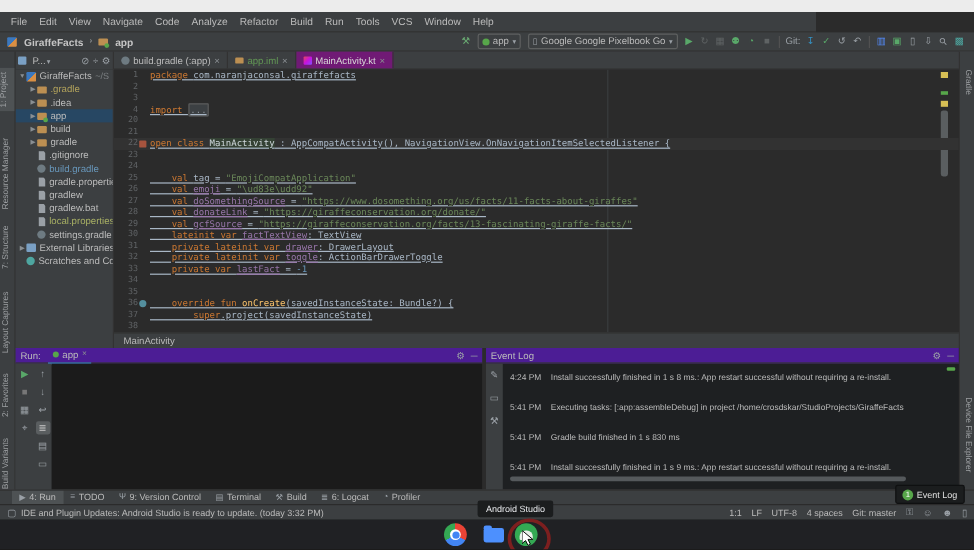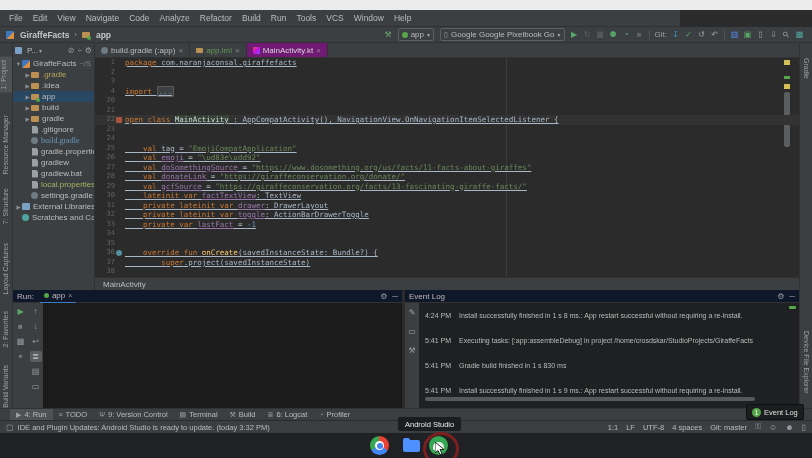--- a/index.html
+++ b/index.html
@@ -78,21 +78,21 @@
   .tk-f{color:#ffc66d;}
   .tk-num{color:#6897bb;}
   .tk-hl{background:#344134;color:#cfd8dc;}
   .tk-fold{background:#3c4043;border:1px solid #5a5a5a;color:#8a9199;border-radius:1px;padding:0 1px;line-height:7px;}
   #margin-guide{position:absolute;left:411px;top:0;width:1px;height:219px;background:#3a3d3f;}
   #editor-stripe{position:absolute;left:688px;top:0;width:9px;height:219px;}
   .stripe-mark{position:absolute;left:1px;width:6px;}
   #editor-breadcrumb{left:95px;top:277px;width:704px;height:13px;background:#3c3f41;border-top:1px solid #323232;
                      font-size:8px;display:flex;align-items:center;padding-left:8px;box-sizing:border-box;color:#bbbbbb;}
   
-  .panel-header{height:13px;background:#0f172a;display:flex;align-items:center;font-size:8px;
+  .panel-header{height:13px;background:#4c1d95;display:flex;align-items:center;font-size:8px;
                 box-sizing:border-box;border-bottom:1px solid #323232;padding:0 4px;}
   .ph-title{color:#bbbbbb;margin-right:6px;}
   .ph-gear{margin-left:auto;color:#9aa0a6;font-size:8px;}
   .ph-min{color:#9aa0a6;margin-left:5px;font-size:8px;}
   #run-panel{left:13px;top:290px;width:389px;height:118px;background:#3c3f41;box-sizing:border-box;}
   .rp-tab{display:flex;align-items:center;gap:3px;height:13px;padding:0 4px;border-bottom:2px solid #3d7dbf;color:#bbbbbb;}
   .rp-tab .close{color:#8a8f93;font-size:7px;}
   #run-tools{position:absolute;left:0;top:13px;width:30px;height:105px;background:#3c3f41;display:flex;}
   .rt-col{width:15px;display:flex;flex-direction:column;align-items:center;padding-top:3px;gap:4px;}
   .rt-ic{width:12px;height:11px;font-size:8px;line-height:11px;text-align:center;color:#9aa0a6;}
@@ -282,21 +282,21 @@
         <span>gradle</span>
       </div>
       <div class="tree-row" style="padding-left: 11px;">
         <span class="tree-arrow"></span>
         <span class="ti ti-file"></span>
         <span>.gitignore</span>
       </div>
       <div class="tree-row" style="padding-left: 11px;">
         <span class="tree-arrow"></span>
         <span class="ti ti-gradle"></span>
-        <span style="color: rgb(104, 151, 187); font-family: Liberation Serif, serif;">build.gradle</span>
+        <span style="color: rgb(104, 151, 187);">build.gradle</span>
       </div>
       <div class="tree-row" style="padding-left: 11px;">
         <span class="tree-arrow"></span>
         <span class="ti ti-file"></span>
         <span>gradle.properties</span>
       </div>
       <div class="tree-row" style="padding-left: 11px;">
         <span class="tree-arrow"></span>
         <span class="ti ti-file"></span>
         <span>gradlew</span>

